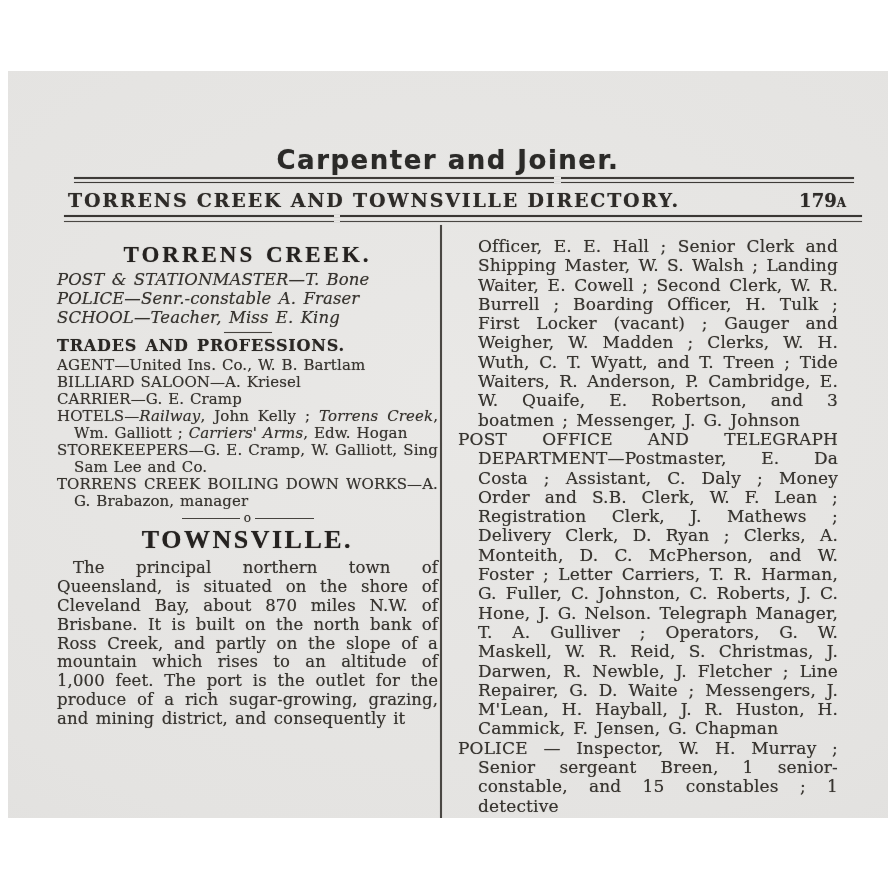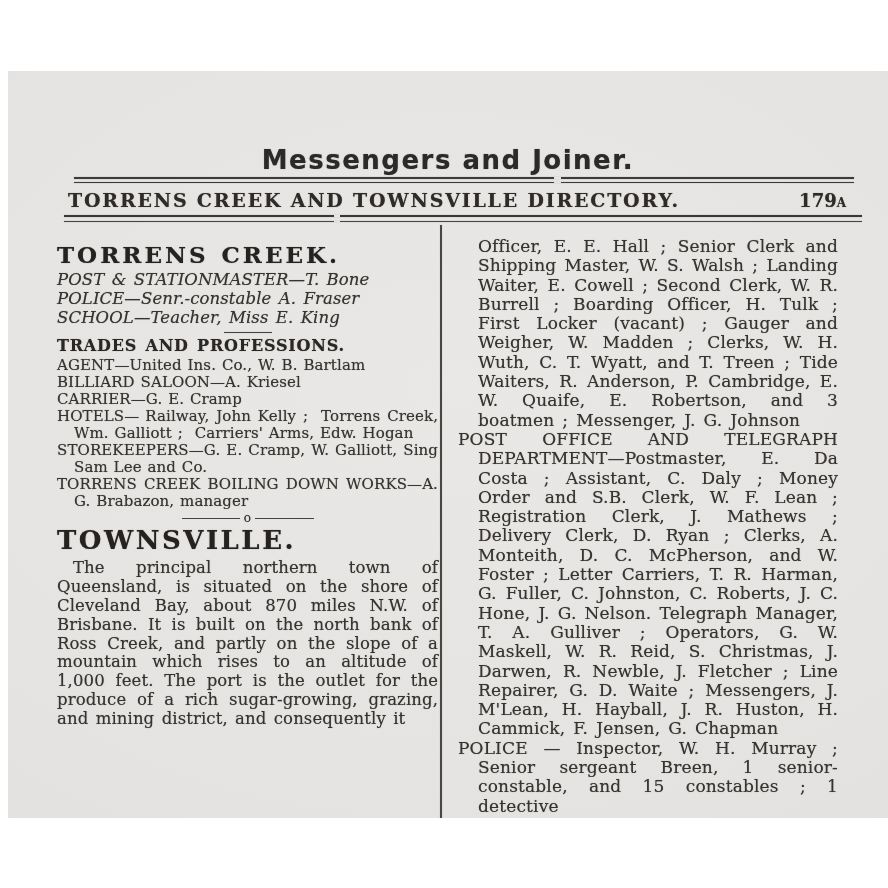--- a/index.html
+++ b/index.html
@@ -28,46 +28,46 @@
         text-shadow:0 0 0.9px rgba(45,42,38,0.6);margin-left:13px;}
   .page-num .suffix{font-size:12px;}
   .col-divider{position:absolute;left:432px;top:154px;width:2px;height:593px;background:#4a4743;
         box-shadow:0 0 1px rgba(70,70,70,0.5);}
   
   .col{position:absolute;text-align:justify;}
   .col-left{left:49px;top:171px;width:381px;font-size:16.5px;line-height:18.8px;
         letter-spacing:0.1px;word-spacing:2px;}
   .col-right{left:450px;top:166px;width:380px;font-size:17px;line-height:19.3px;
         letter-spacing:0.15px;word-spacing:2.5px;}
-  .section-heading{font-weight:bold;text-align:left;letter-spacing:3px;font-size:23px;
-        line-height:26px;margin:0 0 3px 0;color:#252220;text-shadow:0 0 1px rgba(40,36,32,0.6);}
+  .section-heading{font-weight:bold;text-align:center;letter-spacing:3px;font-size:23px;
+        line-height:26px;margin:0 0 3px 0;color:#252220;text-shadow:0 0 1px rgba(40,36,32,0.6);font-family:Liberation Serif, serif;}
   .section-heading.lg{font-size:26px;line-height:30px;letter-spacing:2.5px;margin:2px 0 4px 0;}
   .intro{margin:0;text-indent:16px;}
   .official{white-space:nowrap;font-style:italic;}
   .short-rule{width:48px;height:0;border-top:1.6px solid #46433f;margin:5px auto 3px auto;
         box-shadow:0 0 1px rgba(60,60,60,0.5);}
   .trades-heading{font-weight:bold;font-size:16px;line-height:19px;
         letter-spacing:0.8px;margin:1px 0 2px 0;color:#2a2724;text-shadow:0 0 0.9px rgba(45,42,38,0.6);}
   .trade-entry{font-size:15px;line-height:17px;word-spacing:1px;padding-left:17px;text-indent:-17px;}
-  .trade-entry .it{margin-left:6px;}
+  .trade-entry .it{font-style:italic;}
   .ornament{display:flex;align-items:center;width:132px;margin:3px auto 1px auto;}
   .ornament::before,.ornament::after{content:"";flex:1;border-top:1.6px solid #46433f;}
   .ornament .o{font-size:12px;line-height:10px;padding:0 4px;color:#37342f;}
   .cont-para{margin:0 0 0 20px;}
   .hang{padding-left:20px;text-indent:-20px;}
   .clipped-line{max-height:10px;overflow:hidden;letter-spacing:0.6px;font-weight:bold;
         color:#33302c;}
 </style>
 </head>
 <body>
 
 <div class="canvas">
   <div class="scan">
 
-    <div class="running-head">Messengers and Joiner.</div>
+    <div class="running-head">Carpenter and Joiner.</div>
 
     <div class="rule t1"></div>
     <div class="rule t2"></div>
 
     <div class="dir-row">
       <div class="dir-title">TORRENS CREEK AND TOWNSVILLE DIRECTORY.</div>
       <div class="page-num"><span>179</span><span class="suffix">A</span></div>
     </div>
 
     <div class="rule b1"></div>

